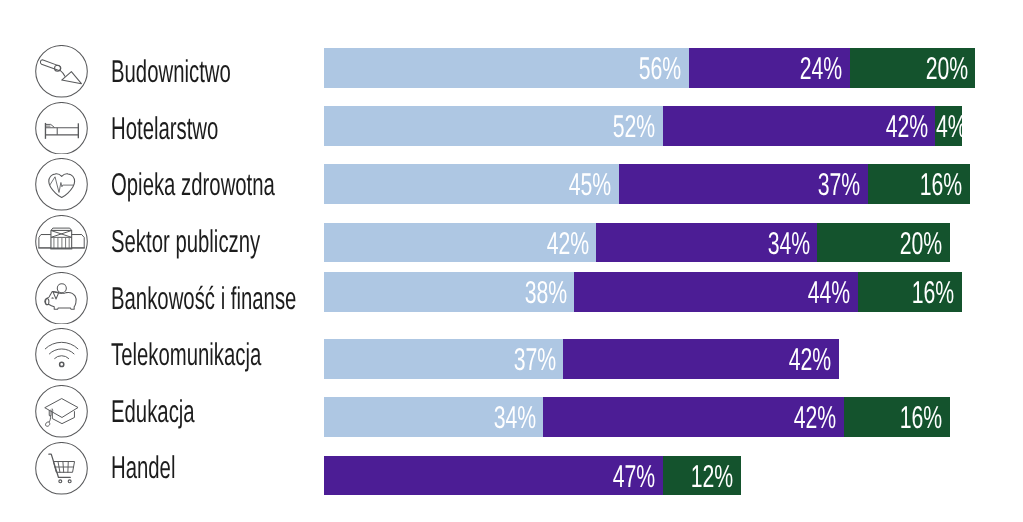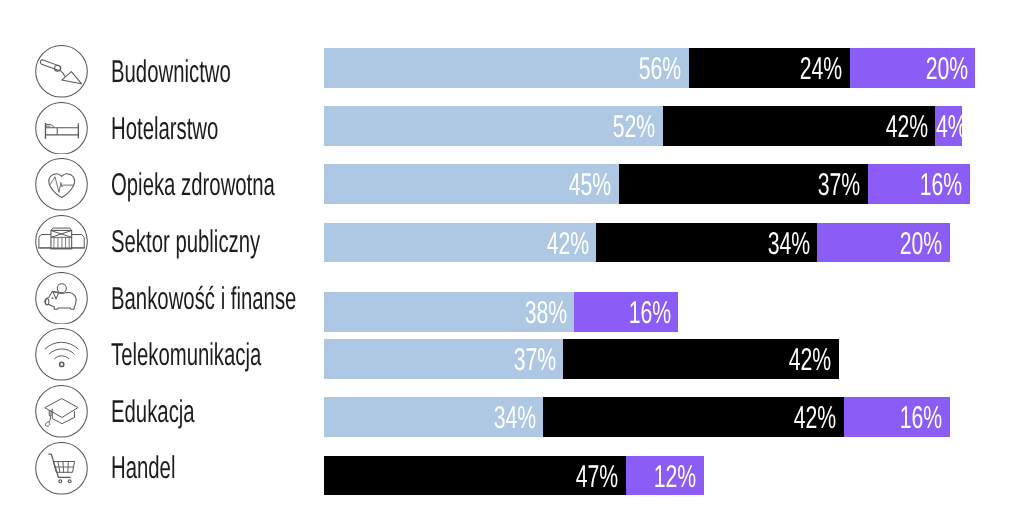--- a/index.html
+++ b/index.html
@@ -10,22 +10,22 @@
   #root{position:relative;width:1023px;height:522px;background:#ffffff;overflow:hidden;text-align:center;
      -webkit-font-smoothing:antialiased;}
   .icon-wrap{position:absolute;left:35.4px;width:52.8px;height:52.8px;}
   .icon-wrap svg{display:block;width:52.8px;height:52.8px;}
   .cat-label{position:absolute;left:111.3px;white-space:nowrap;color:#1c1c1c;
      font-size:31.5px;line-height:31.5px;
      transform:scaleX(0.6455);transform-origin:left top;}
   .bar{position:absolute;left:324.0px;height:39.8px;display:flex;align-items:stretch;}
   .seg{height:39.8px;position:relative;overflow:hidden;text-decoration:underline;}
   .seg-light{background:#aec7e3;}
-  .seg-medium{background:#000000;}
-  .seg-dark{background:#8b5cf6;}
+  .seg-medium{background:#4c1d95;}
+  .seg-dark{background:#14532d;}
   .seg .val{position:absolute;right:7.3px;color:#ffffff;
      font-size:31.6px;line-height:31.6px;white-space:nowrap;
      transform:scaleX(0.672);transform-origin:right top;}
   .seg .val.tight{right:auto;left:1px;transform-origin:left top;}
 </style>
 </head>
 <body>
 
 <div id="root">
   <div class="chart-row">
@@ -143,23 +143,26 @@
           <g stroke="#58595b" stroke-width="1.05" fill="none" stroke-linejoin="round" stroke-linecap="round">
             <circle cx="26.9" cy="16.3" r="4.55"></circle>
             <path d="M23.0 20.3 C25.0 21.9 28.7 22.2 31.2 20.7 C35.0 20.0 38.6 21.6 40.3 24.2 C41.7 26.3 41.5 28.8 41.0 31.0 C40.7 32.6 40.1 34.0 39.3 35.0 L39.3 37.3 L36.1 37.3 L35.6 36.1 L23.3 36.1 L22.7 37.3 L19.3 37.3 L19.3 35.0 C16.9 34.2 15.3 33.4 14.1 32.6 L11.4 32.6 C10.4 31.9 9.8 30.9 9.8 29.7 C9.8 28.3 10.4 27.2 11.5 26.5 L14.1 25.2 L17.3 19.6 Z"></path>
             <path d="M18.0 19.7 L23.7 21.0 L21.1 27.1 Z"></path>
             <ellipse cx="12.25" cy="29.75" rx="1.7" ry="3.15"></ellipse>
             <path d="M16.8 26.5 L18.8 26.5 L17.8 25.4 Z" fill="#58595b" stroke-width="0.4"></path>
           </g>
         </svg>
       </div>
     <div class="cat-label" style="top:282.53px">Bankowość i finanse</div>
-    <div class="bar" style="top:292px">
+    <div class="bar" style="top:272px">
         <div class="seg seg-light" style="width:250.1px">
           <span class="val" style="top:5.05px">38%</span>
+        </div>
+        <div class="seg seg-medium" style="width:283.5px">
+          <span class="val" style="top:5.05px">44%</span>
         </div>
         <div class="seg seg-dark" style="width:104.2px">
           <span class="val" style="top:5.05px">16%</span>
         </div>
       </div>
   </div>
   <div class="chart-row">
     <div class="icon-wrap" style="top:328.40px">
         <svg viewBox="0 0 53 53" xmlns="http://www.w3.org/2000/svg" fill="none">
           <circle cx="26.6" cy="26.4" r="25.9" stroke="#58595b" stroke-width="1.05"></circle>
@@ -218,21 +221,21 @@
             <path d="M18.8 19.6 H39.7 L37.7 30.4 H21.7 Z" stroke-width="1.0"></path>
             <path d="M20.2 25.1 H38.7" stroke-width="0.95"></path>
             <path d="M23.1 19.6 L25.0 30.4 M28.0 19.6 L28.8 30.4 M33.4 19.6 L33.0 30.4" stroke-width="0.95"></path>
             <circle cx="25.4" cy="39.5" r="1.45" stroke-width="1.15"></circle>
             <circle cx="34.8" cy="39.5" r="1.45" stroke-width="1.15"></circle>
           </g>
         </svg>
       </div>
     <div class="cat-label" style="top:452.33px">Handel</div>
     <div class="bar" style="top:455.54px">
-        <div class="seg seg-medium" style="width:302px">
+        <div class="seg seg-medium" style="width:339px">
           <span class="val" style="top:5.05px">47%</span>
         </div>
         <div class="seg seg-dark" style="width:77.9px">
           <span class="val" style="top:5.05px">12%</span>
         </div>
       </div>
   </div>
 </div>
 
 </body></html>

